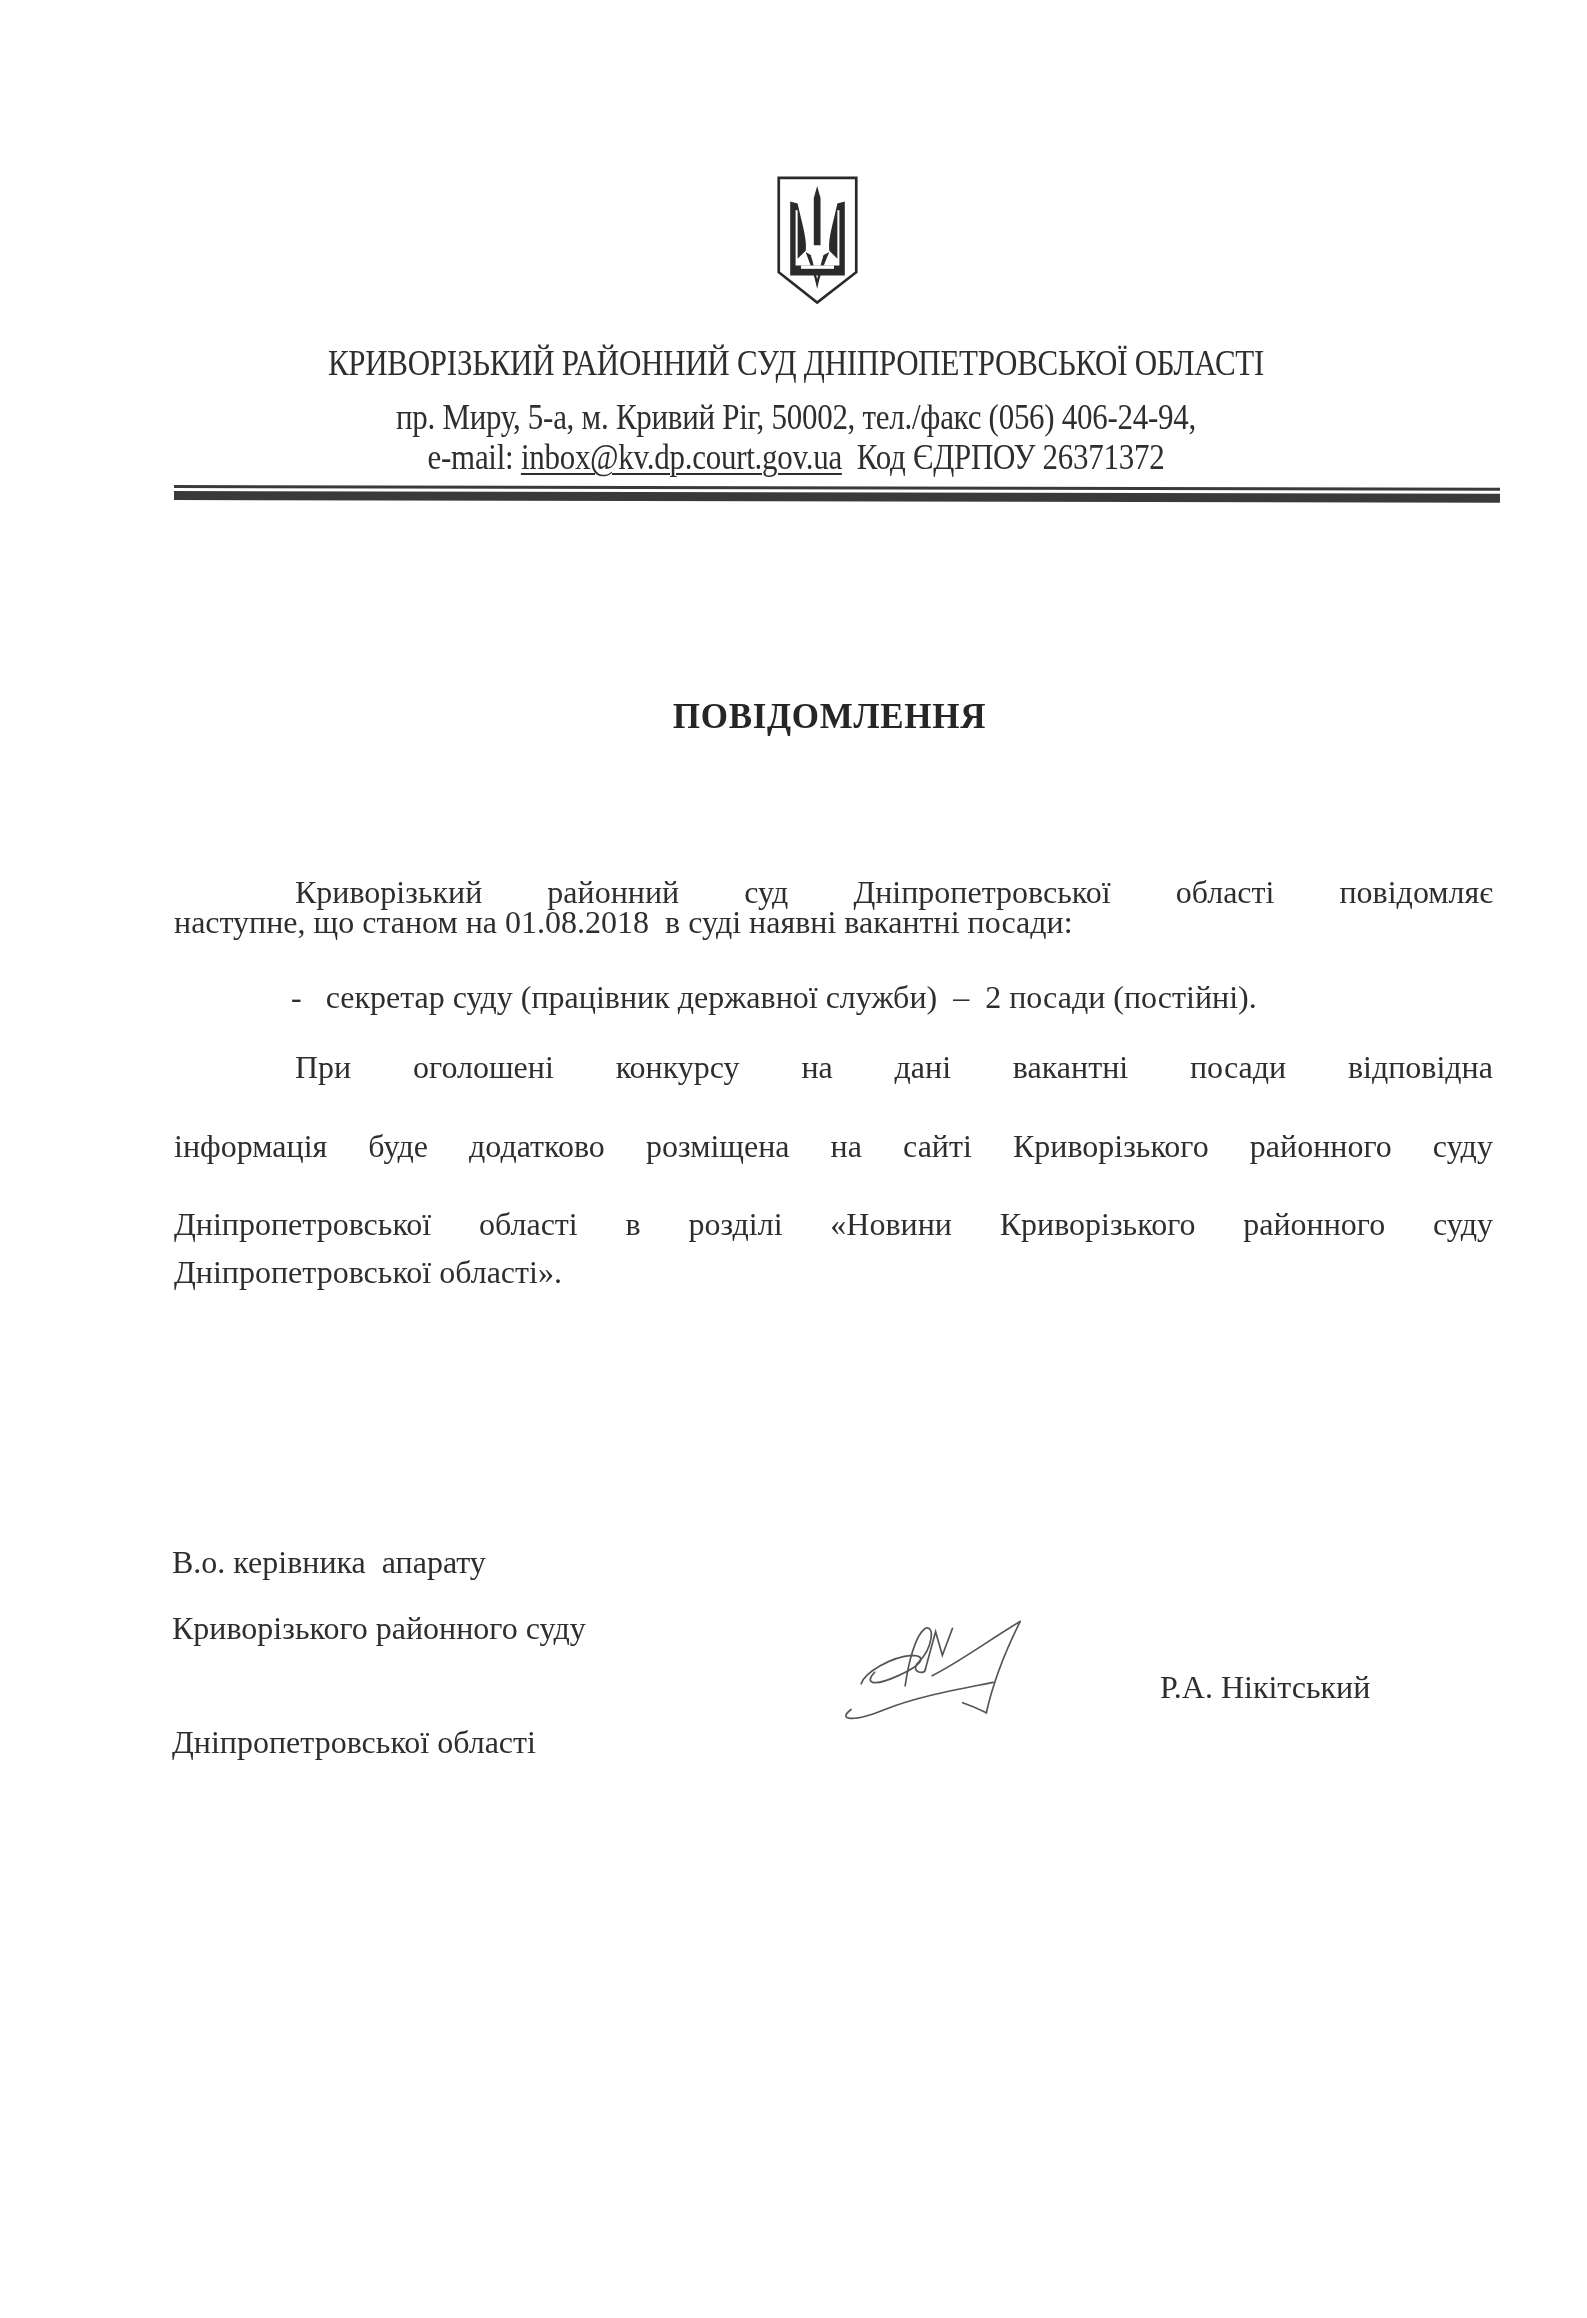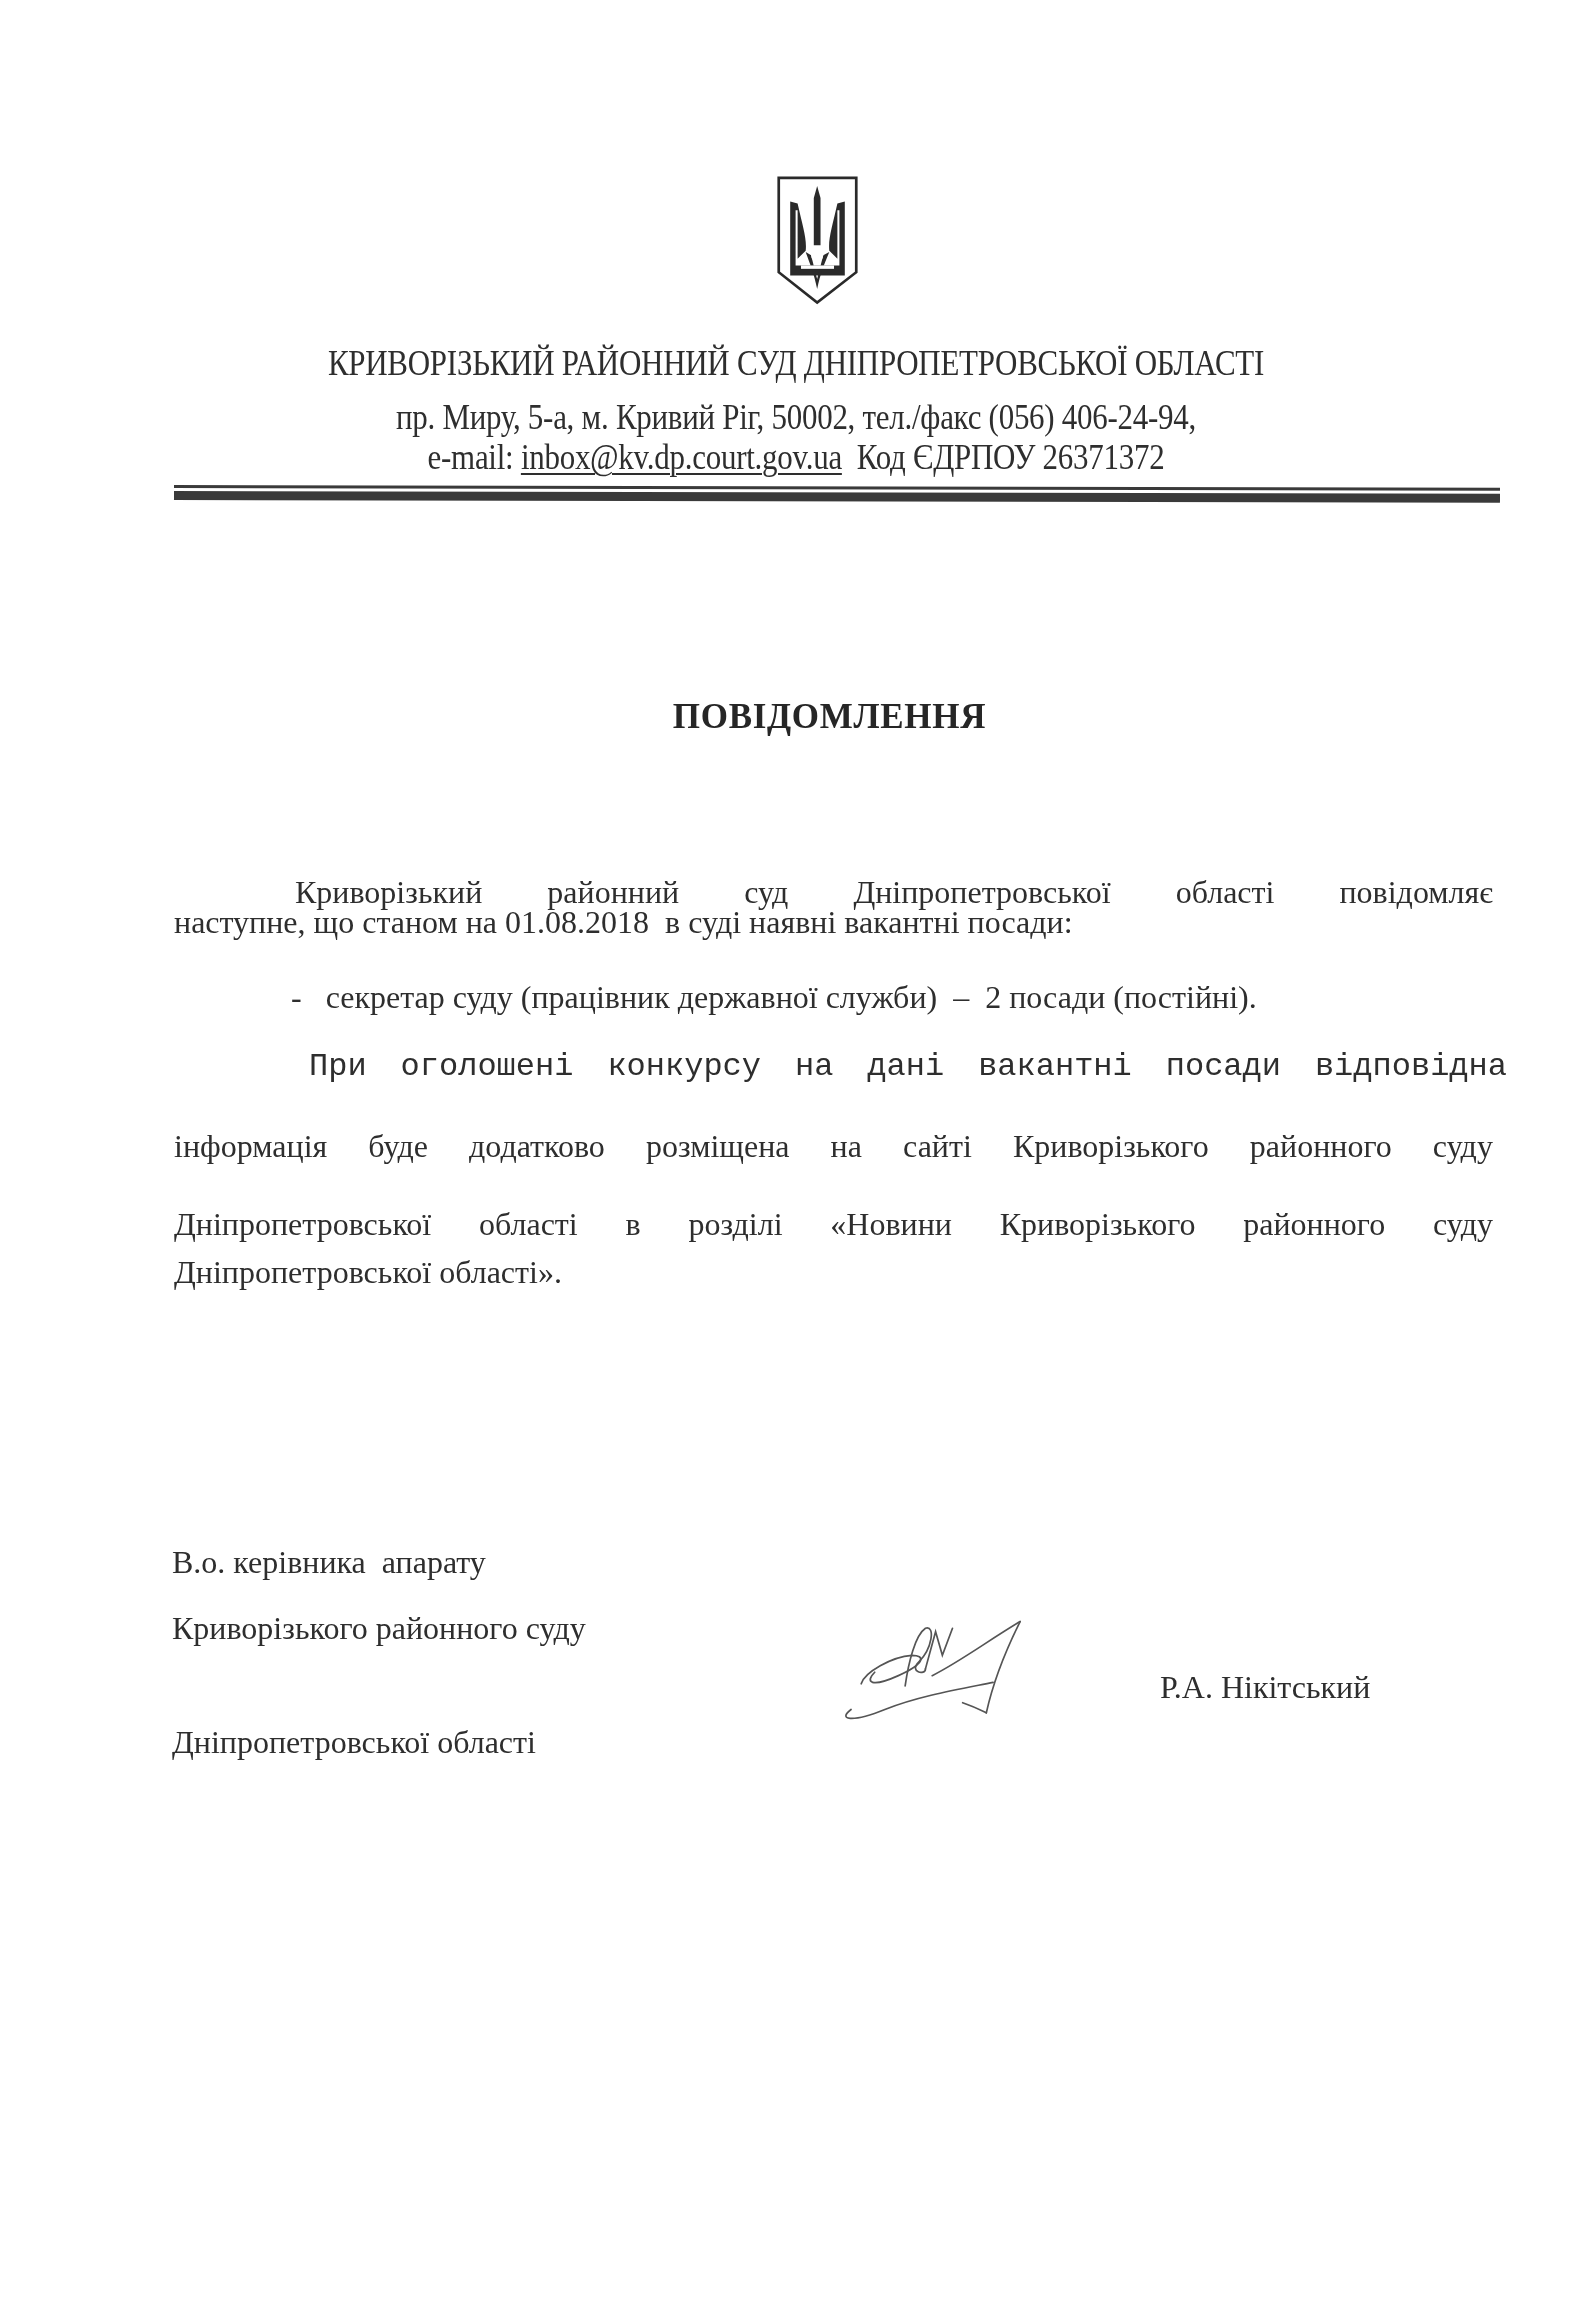--- a/index.html
+++ b/index.html
@@ -16,21 +16,21 @@
     .hdr3 { top: 439px; transform: scaleX(0.86); transform-origin: 811px 0; }
     .email { text-decoration: underline; text-decoration-thickness: 2px; text-underline-offset: 4px; }
     .rule-thin { left: 174px; width: 1326px; top: 485px; height: 3.4px; background: #3a3a3a; transform: rotate(0.12deg); transform-origin: left top; }
     .rule-thick { left: 174px; width: 1326px; top: 491px; height: 8.8px; background: #3a3a3a; transform: rotate(0.12deg); transform-origin: left top; }
     .title { left: 0; width: 1587px; top: 697px; text-align: center; font-weight: bold; font-size: 35px; letter-spacing: 0.7px; color: #262626; padding-left: 36px; }
     .body { font-size: 32px; line-height: 1; white-space: nowrap; }
     .just { display: flex; justify-content: space-between; }
     .p1l1 { left: 295px; width: 1198px; top: 828px; margin-top: 48px; }
     .p1l2 { left: 174px; top: 906px; }
     .bullet { left: 291px; top: 981px; }
-    .p2l1 { left: 309px; width: 1198px; top: 1051px; font-family: Liberation Mono, monospace; }
+    .p2l1 { left: 295px; width: 1198px; top: 1051px; }
     .p2l2 { left: 174px; width: 1319px; top: 1130px; }
     .p2l3 { left: 174px; width: 1319px; top: 1208px; }
     .p2l4 { left: 174px; top: 1256px; }
     .sig { font-size: 32px; white-space: nowrap; text-align: right; }
     .sig1 { left: 172px; top: 1544px; }
     .sig2 { left: 172px; top: 1610px; }
     .sig3 { left: 172px; top: 1724px; }
     .signame { left: 1160px; top: 1669px; }
     .signature { left: 824px; top: 1608px; width: 257px; height: 115px; }
     .ital { }

